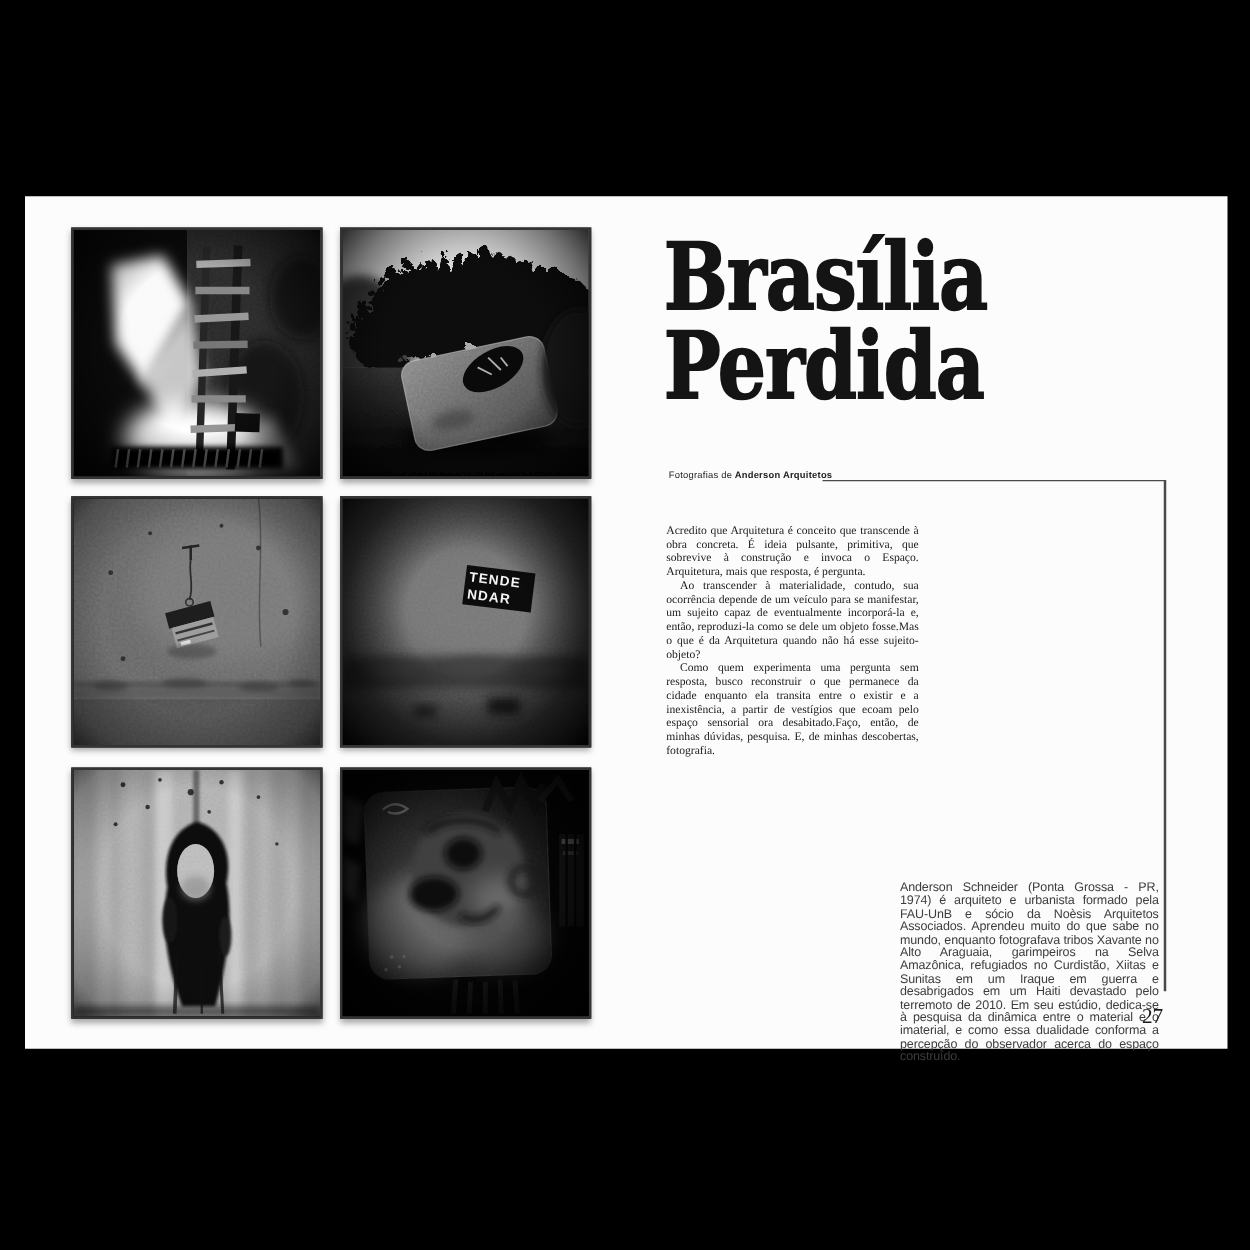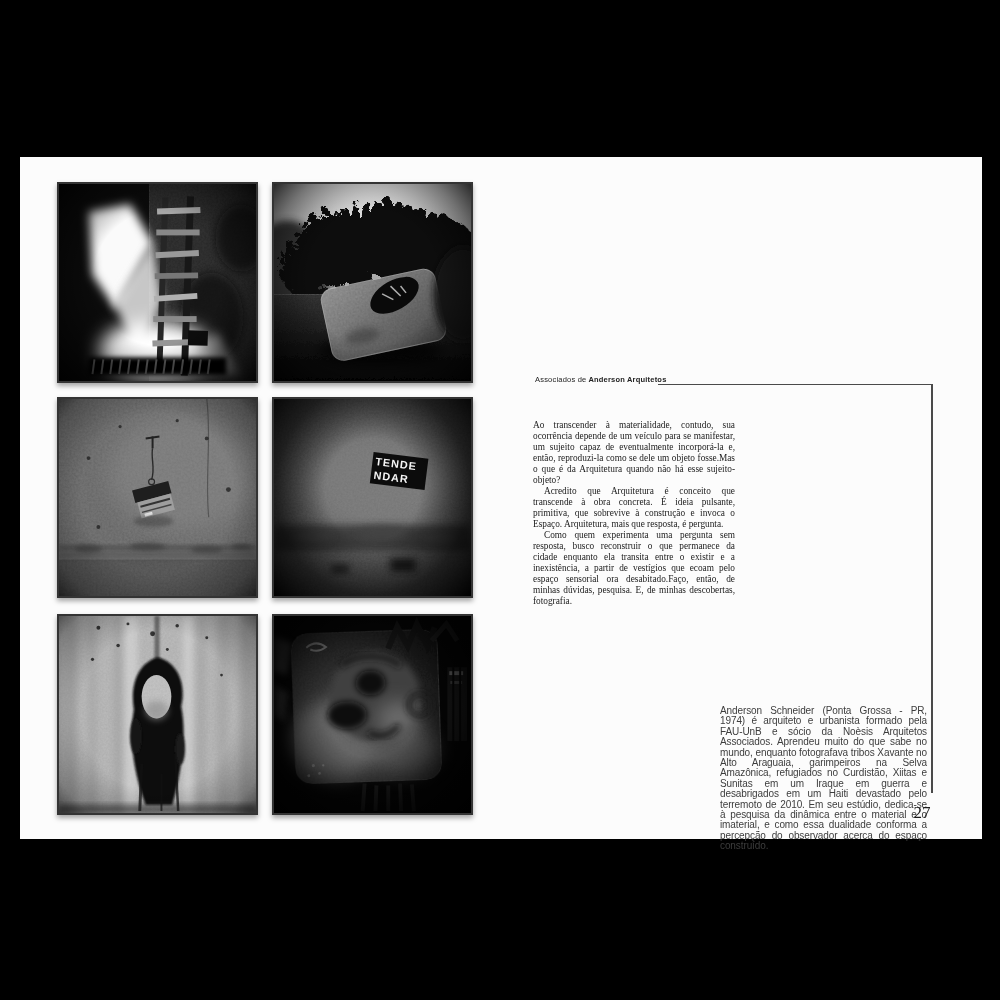--- a/index.html
+++ b/index.html
@@ -372,28 +372,32 @@
         <line x1="92" y1="170" x2="90" y2="198"></line>
           <line x1="104" y1="172" x2="103" y2="198"></line>
         <line x1="116" y1="172" x2="116" y2="198"></line>
           <line x1="128" y1="170" x2="129" y2="198"></line>
           <line x1="140" y1="171" x2="142" y2="198"></line>
       </g>
     </svg>
     <div class="vig strong"></div>
   </figure>
 
-
-  <div class="credit"><span>Associados de</span><b>Anderson Arquitetos</b></div>
+  <h1 class="title">
+      <span class="title-line">Brasília</span>
+      <span class="title-line">Perdida</span>
+    </h1>
+
+  <div class="credit"><span>Fotografias de</span><b>Anderson Arquitetos</b></div>
 
   <div class="rule-h"></div>
   <div class="rule-v"></div>
 
   <div class="intro" lang="pt-BR">
+    <p>Acredito que Arquitetura é conceito que transcende à obra concreta. É ideia pulsante, primitiva, que sobrevive à construção e invoca o Espaço. Arquitetura, mais que resposta, é pergunta.</p>
     <p>Ao transcender à materialidade, contudo, sua ocorrência depende de um veículo para se manifestar, um sujeito capaz de eventualmente incorporá-la e, então, reproduzi-la como se dele um objeto fosse.Mas o que é da Arquitetura quando não há esse sujeito-objeto?</p>
-    <p>Acredito que Arquitetura é conceito que transcende à obra concreta. É ideia pulsante, primitiva, que sobrevive à construção e invoca o Espaço. Arquitetura, mais que resposta, é pergunta.</p>
     <p>Como quem experimenta uma pergunta sem resposta, busco reconstruir o que permanece da cidade enquanto ela transita entre o existir e a inexistência, a partir de vestígios que ecoam pelo espaço sensorial ora desabitado.Faço, então, de minhas dúvidas, pesquisa. E, de minhas descobertas, fotografia.</p>
   </div>
 
   <div class="bio" lang="pt-BR">Anderson Schneider (Ponta Grossa - PR, 1974) é arquiteto e urbanista formado pela FAU-UnB e sócio da Noèsis Arquitetos Associados. Aprendeu muito do que sabe no mundo, enquanto fotografava tribos Xavante no Alto Araguaia, garimpeiros na Selva Amazônica, refugiados no Curdistão, Xiitas e Sunitas em um Iraque em guerra e desabrigados em um Haiti devastado pelo terremoto de 2010. Em seu estúdio, dedica-se à pesquisa da dinâmica entre o material e o imaterial, e como essa dualidade conforma a percepção do observador acerca do espaço construído.</div>
 
   <div class="folio">27</div>
 </div>
 
 </body></html>

